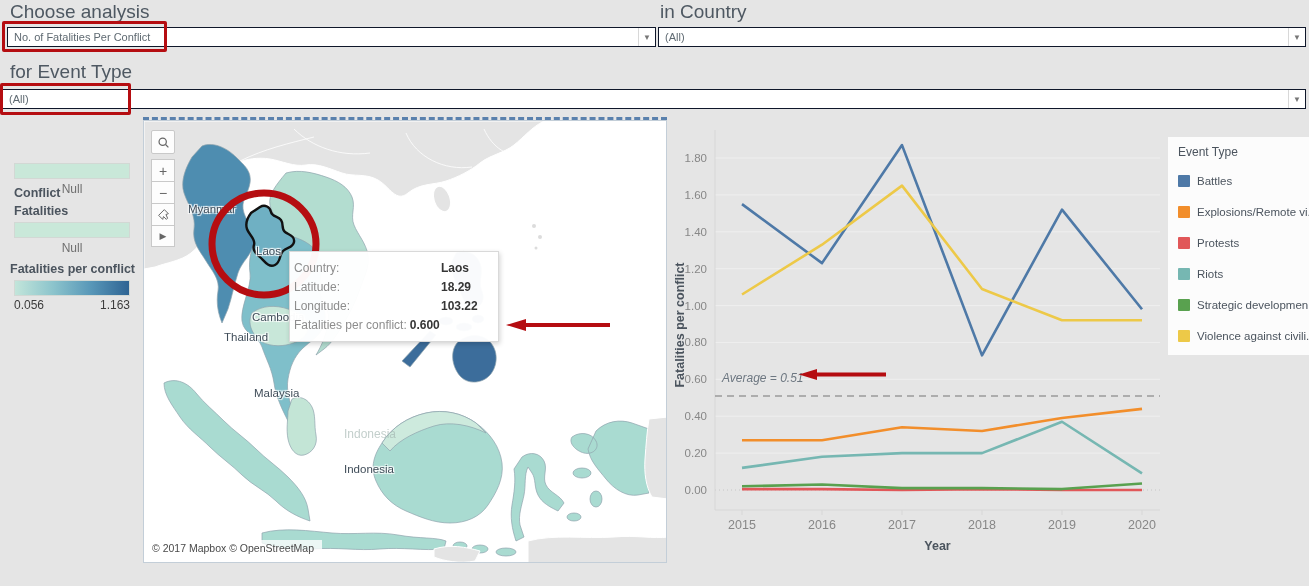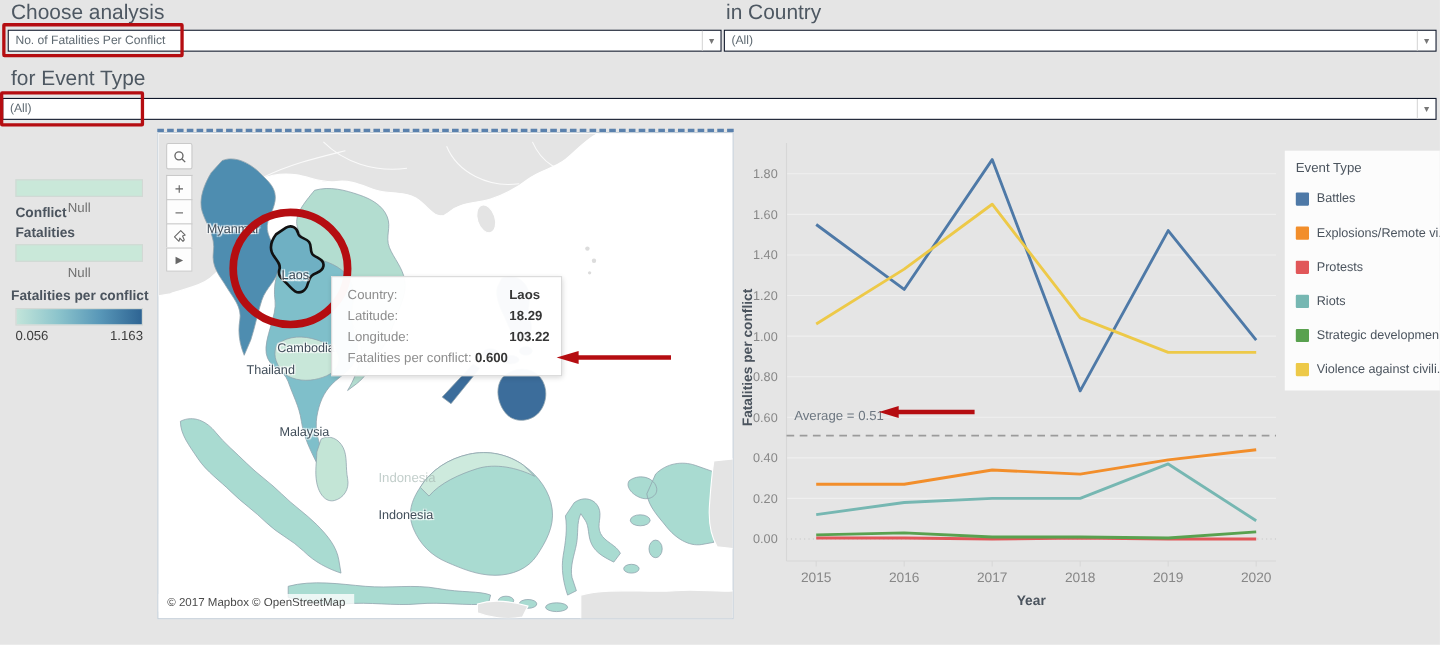--- a/index.html
+++ b/index.html
@@ -13,21 +13,21 @@
   .red-box { border:3px solid #b50d11; border-radius:2px; background:transparent; }
   .swatch-bar { width:116px; height:16px; border:1px solid #d2d8d4; }
   .null-label { width:116px; text-align:center; font-size:12px; color:#6f6f6f; }
   .minmax-row { width:116px; display:flex; justify-content:space-between; font-size:12px; color:#3c3c3c; }
   .map-frame { border:1px solid #c3ced8; background:#fff; overflow:hidden; }
   .map-dash-top { border-top:3px dashed #5a81ad; }
   .map-label { position:absolute; font-size:11.5px; color:#404d59; white-space:nowrap; z-index:10;
                text-shadow:-1px -1px 1px #fff,1px -1px 1px #fff,-1px 1px 1px #fff,1px 1px 1px #fff; }
   .map-label.faint { color:#a3b5b0; text-shadow:none; opacity:.65; font-size:12px; }
   .tool-btn { width:24px; background:rgba(255,255,255,.92); border:1px solid #c9c9c9; display:flex; align-items:center; justify-content:center; color:#666; }
-  .tooltip-box { background:rgba(255,255,255,.97); border:1px solid #d9d9d9; box-shadow:1px 2px 5px rgba(0,0,0,.18); padding:7px 10px 6px 14px; z-index:30;margin-left:12px; }
+  .tooltip-box { background:rgba(255,255,255,.97); border:1px solid #d9d9d9; box-shadow:1px 2px 5px rgba(0,0,0,.18); padding:7px 10px 6px 4px; z-index:30; }
   .tt-row { display:flex; font-size:12px; line-height:19px; }
   .tt-lbl { color:#8d8d8d; }
   .tt-lbl.fixed { width:147px; }
   .tt-val { color:#363636; font-weight:bold; }
   .attribution { background:rgba(255,255,255,.78); font-size:10.5px; color:#4a4a4a; padding:2px 8px; z-index:12; }
   .tick-text { font-size:11.5px; fill:#878787; }
   .xtick-text { font-size:12.5px; fill:#878787; }
   .axis-title { font-size:12.5px; font-weight:600; color:#4b545e; }
   .avg-label { font-size:12px; color:#6d7781; }
   .chart-legend { position:absolute; left:513px; top:22px; width:141px; background:#fcfcfc; padding:8px 0 10px 10px; }
@@ -248,21 +248,21 @@
         <polyline points="87,374.0777777777778 167,374.0777777777778 247,375 327,374.0777777777778 407,375 487,375" fill="none" stroke="#e15759" stroke-width="2.6" stroke-linejoin="round" data-name="series-line-protests"></polyline>
         <polyline points="87,352.8666666666667 167,341.8 247,338.1111111111111 327,338.1111111111111 407,306.7555555555556 487,358.4" fill="none" stroke="#76b7b2" stroke-width="2.6" stroke-linejoin="round" data-name="series-line-riots"></polyline>
         <polyline points="87,371.31111111111113 167,369.46666666666664 247,373.15555555555557 327,373.15555555555557 407,374.0777777777778 487,368.5444444444444" fill="none" stroke="#59a14f" stroke-width="2.6" stroke-linejoin="round" data-name="series-line-strategic-developmen-"></polyline>
         <polyline points="87,179.4888888888889 167,129.6888888888889 247,70.66666666666669 327,173.95555555555555 407,205.31111111111113 487,205.31111111111113" fill="none" stroke="#edc948" stroke-width="2.6" stroke-linejoin="round" data-name="series-line-violence-against-civili-"></polyline>
       </svg>
 
     <div class="abs axis-title" style="left:18px; top:300px; width:180px; text-align:center; transform:rotate(-90deg); transform-origin:0 0;" data-name="y-axis-title">Fatalities per conflict</div>
 
     <div class="abs axis-title" style="left:60px; top:424px; width:445px; text-align:center;" data-name="x-axis-title">Year</div>
 
-    <div class="abs avg-label" style="left:67px; top:256px;" data-name="average-line-label">Average = 0.51</div>
+    <div class="abs avg-label" style="left:67px; top:256px;font-style:italic;" data-name="average-line-label">Average = 0.51</div>
     <svg class="abs" style="left:142px; top:253px;" width="92" height="13" viewBox="0 0 92 13" data-name="annotation-arrow-average">
       <line x1="89" y1="6.5" x2="18" y2="6.5" stroke="#b50d11" stroke-width="4"></line>
       <polygon points="2,6.5 20,1 20,12" fill="#b50d11"></polygon>
     </svg>
 
     <div class="chart-legend" data-name="chart-legend">
       <div class="legend-head" data-name="chart-legend-title">Event Type</div>
       <div id="legend-items" data-name="chart-legend-items">
           <div class="legend-item" data-name="legend-item">
             <span class="swatch" data-name="legend-swatch" style="background: rgb(78, 121, 167);"></span>

